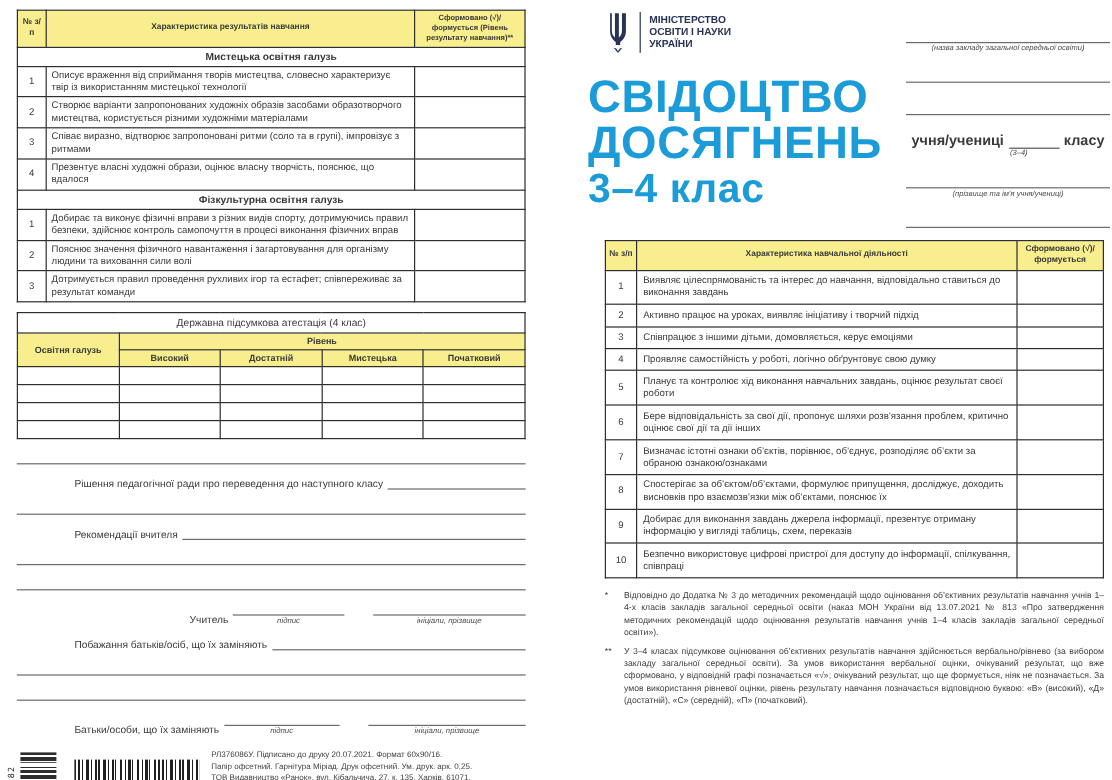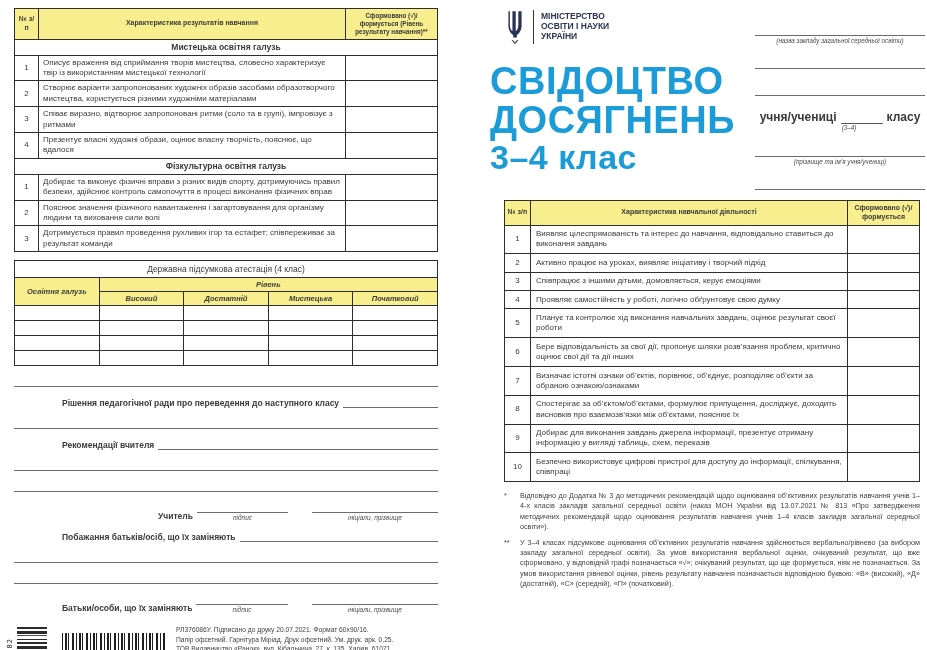--- a/index.html
+++ b/index.html
@@ -19,28 +19,28 @@
   .results-tbl .hdr-cell { font-size:7px; line-height:1.25; padding:3px 2px; }
   .results-tbl .hdr-mark { font-size:6.3px; }
   .col-num { width:24px; text-align:center; }
   .col-mark { width:92px; }
   .sect-row td { text-align:center; font-weight:bold; font-size:8.5px; padding:2px; }
   .results-tbl { border:1.5px solid #2e2e2e; }
 
   .dpa-tbl { margin-top:8px; border:1.5px solid #2e2e2e; }
   .dpa-tbl td { font-size:7.5px; padding:2px; text-align:center; }
   .dpa-title td { font-weight:normal; font-size:8.5px; padding:3px; }
-  .dpa-tbl .hdr-cell { font-size:7.5px;font-style:italic; }
+  .dpa-tbl .hdr-cell { font-size:7.5px; }
   .dpa-galuz { width:172px; }
   .dpa-empty td { height:15px; }
 
   
   .form-area { margin-top:6px; font-size:8.5px; }
   .fl { display:flex; align-items:flex-end; margin-top:11px; }
-  .fl-label { font-weight:bold; white-space:nowrap; padding-right:4px;padding-left:48px; }
+  .fl-label { font-weight:normal; white-space:nowrap; padding-right:4px;padding-left:48px; }
   .rule { flex:1 1 auto; border-bottom:1px solid #6b6b6b; height:10px; }
   .rule-solo { border-bottom:1px solid #6b6b6b; height:12px; margin-top:9px; }
   .cap { font-style:italic; font-size:6.5px; color:#4a4a4a; text-align:center; margin-top:1px; }
   .sig-pair { display:flex; gap:24px; flex:1 1 auto; }
   .sig-seg { flex:1 1 auto; display:flex; flex-direction:column; }
   .sig-seg .rule { height:10px; }
   .teacher-row { padding-left:96px; }
 
   
   .imprint-area { position:relative; margin-top:10px; height:78px; }

